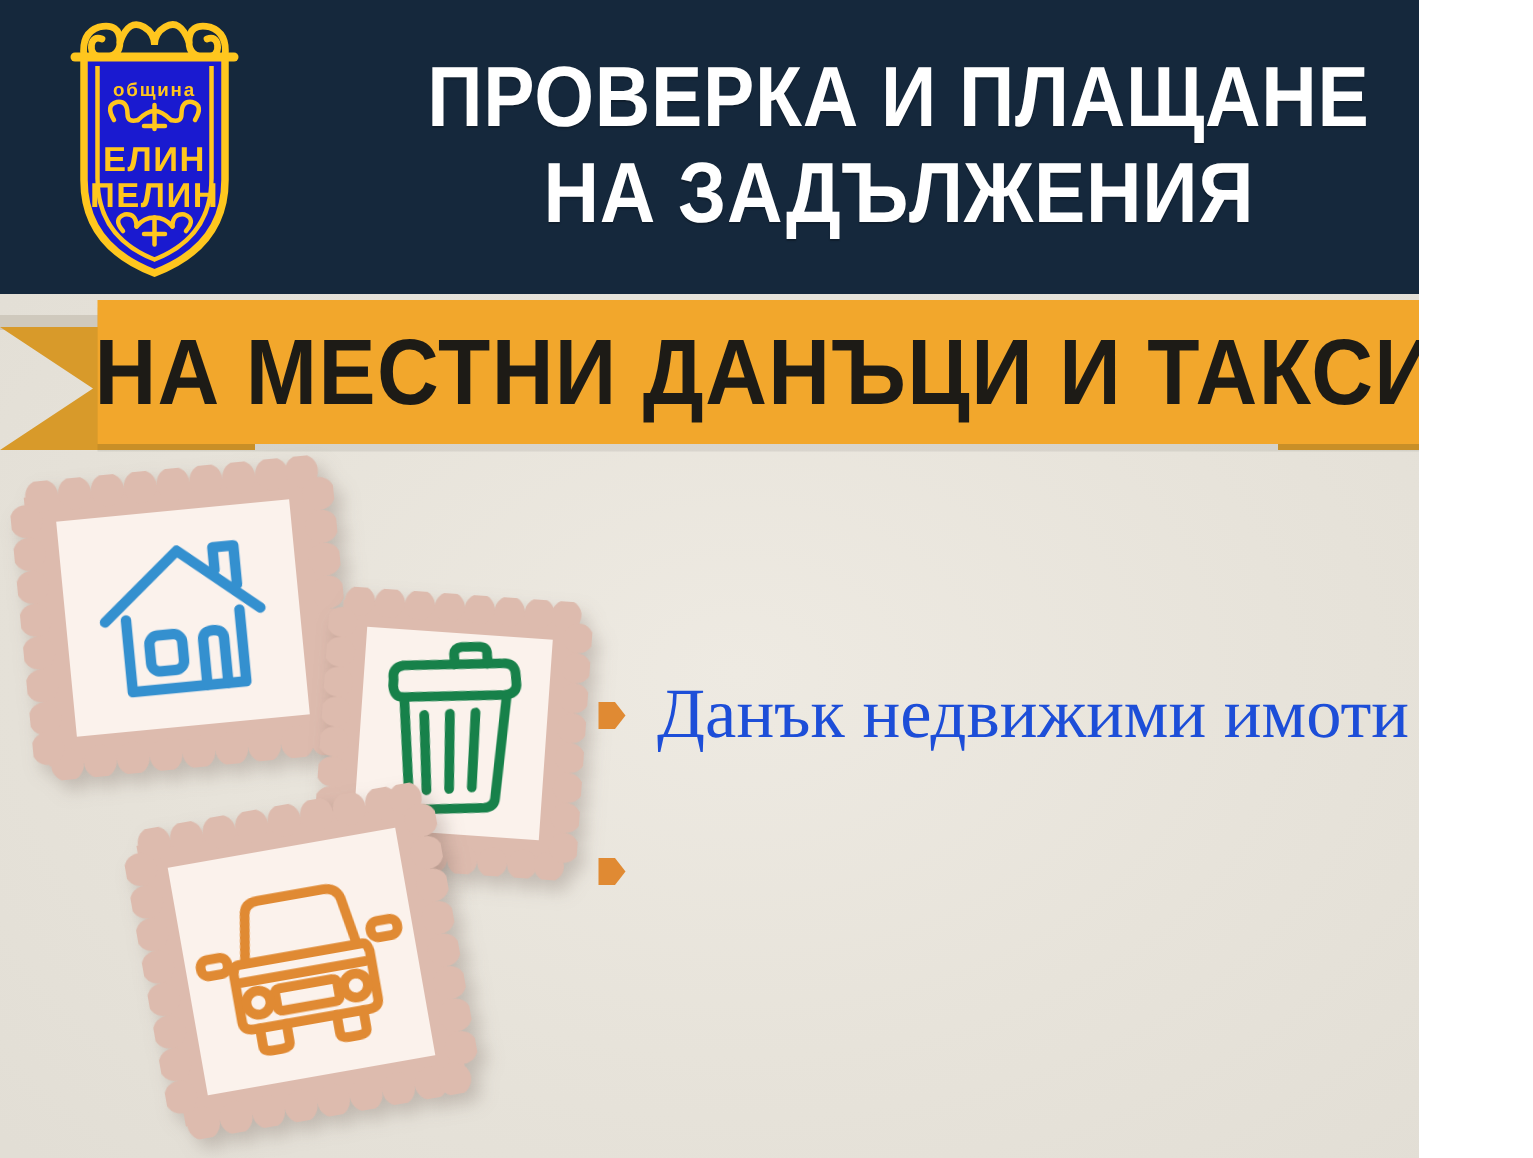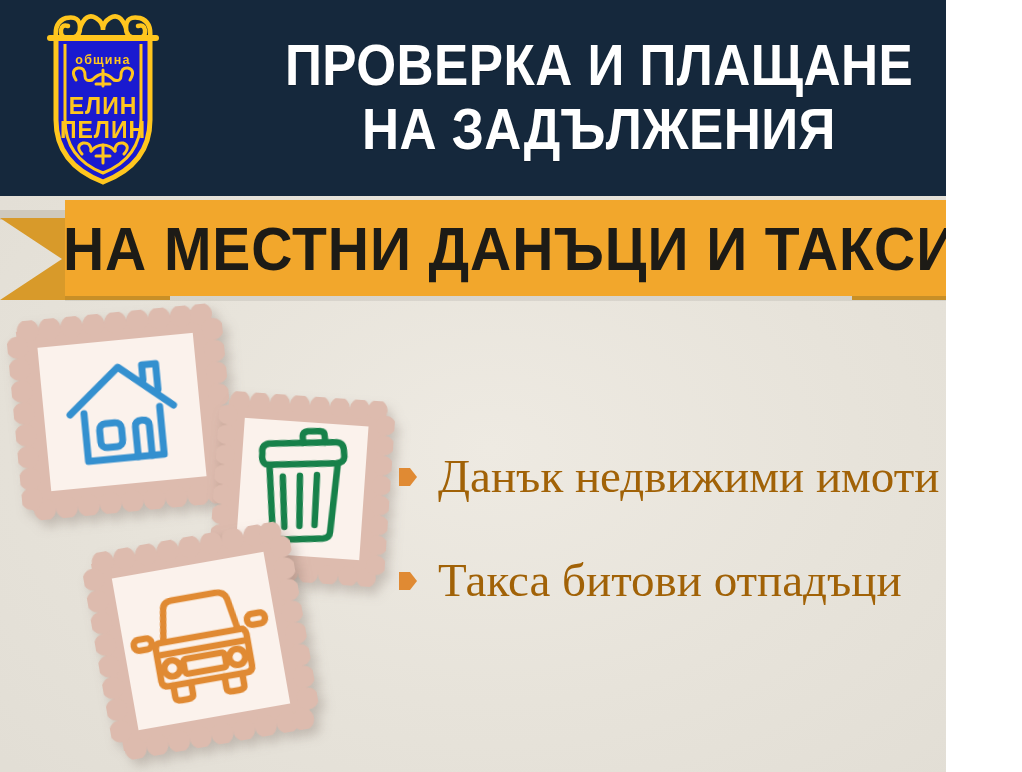--- a/index.html
+++ b/index.html
@@ -52,20 +52,21 @@
 
   
   .title-wrap {
     position: absolute;
     left: 186px;
     top: 16px;
     width: 826px;
     height: 164px;
     display: flex;
     flex-direction: column;
+    align-items: center;
     justify-content: center;
     z-index: 7;
   }
   .title-line {
     color: #ffffff;
     font-family: "Liberation Sans Narrow", "Liberation Sans", sans-serif;
     font-weight: bold;
     font-size: 57px;
     line-height: 1.12;
     letter-spacing: 0.5px;
@@ -162,21 +163,21 @@
   }
   .bullet {
     flex: 0 0 auto;
     width: 20px;
     height: 24px;
     margin-right: 20px;
     margin-top: 2px;
   }
   .bullet svg { display: block; width: 20px; height: 24px; }
   .list-label {
-    color: #a16207;
+    color: #1d4ed8;
     font-family: "Liberation Serif", "DejaVu Serif", serif;
     font-size: 47px;
     line-height: 1;
     white-space: nowrap;
   }
 </style>
 </head>
 <body>
 
 <div id="poster">
@@ -422,19 +423,18 @@
       </span>
       <span class="list-label">Данък недвижими имоти</span>
     </div>
 
     <div class="list-item">
       <span class="bullet">
         <svg viewBox="0 0 20 24" xmlns="http://www.w3.org/2000/svg">
           <path d="M1 3 L12 3 L19 12 L12 21 L1 21 Z" fill="#e08a33"></path>
         </svg>
       </span>
-      <span class="list-label">Такса битови отпадъци</span>
     </div>
 
 
   </div>
 
 </div>
 
 </body></html>

